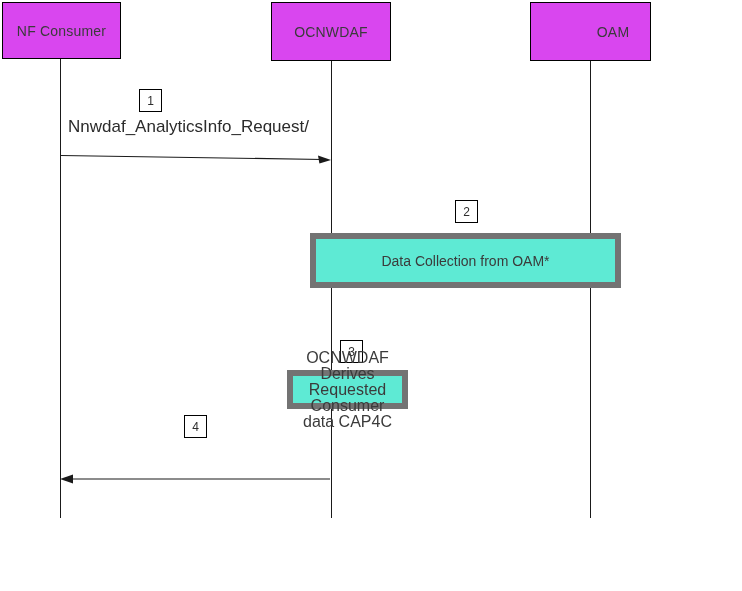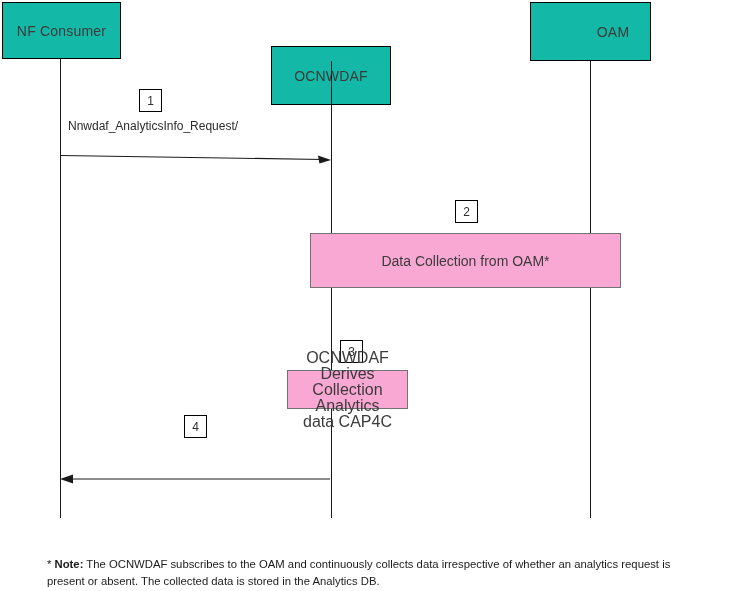--- a/index.html
+++ b/index.html
@@ -22,30 +22,30 @@
     top: 0;
     width: 742px;
     height: 591px;
   }
 
   
   .participant-box {
     position: absolute;
     box-sizing: border-box;
     border: 1px solid #000000;
-    background: #14b8a6;
+    background: #d946ef;
     display: flex;
     align-items: center;
     justify-content: center;
     font-size: 14px;
     color: #3b3b3b;
     letter-spacing: .2px;
   }
   #participant-0 { left: 2px;   top: 2px; width: 119px; height: 57px; }
-  #participant-1 { left: 271px; top: 2px; width: 120px; height: 59px; margin-top: 44px; }
+  #participant-1 { left: 271px; top: 2px; width: 120px; height: 59px; }
   #participant-2 { left: 530px; top: 2px; width: 121px; height: 59px; padding-left: 45px; }
 
   
   .lifeline {
     position: absolute;
     width: 1px;
     background: #1a1a1a;
   }
   #lifeline-0 { left: 60px;  top: 59px; height: 459px; }
   #lifeline-1 { left: 331px; top: 61px; height: 457px; }
@@ -66,35 +66,35 @@
     color: #2e2e2e;
   }
   #step-badge-1 { left: 139px; top: 89px; }
   #step-badge-2 { left: 455px; top: 200px; }
   #step-badge-3 { left: 340px; top: 340px; }
   #step-badge-4 { left: 184px; top: 415px; }
 
   
   .message-label {
     position: absolute;
-    font-size: 12px;
+    font-size: 17px;
     line-height: 15px;
     color: #2b2b2b;
     white-space: nowrap;
     text-align: center;
   }
   #message-label-1 { left: 68px; top: 119px; }
   #message-label-4 { left: 88px; top: 439px; }
 
   
   .activity-box {
     position: absolute;
     box-sizing: border-box;
-    border: 1px solid #737373;
-    background: #f9a8d4;
+    border: 6px solid #737373;
+    background: #5eead4;
     display: flex;
     align-items: center;
     justify-content: center;
     text-align: center;
     color: #3b3b3b;
   }
   #activity-box-data-collection {
     left: 310px; top: 233px; width: 311px; height: 55px;
     font-size: 14px;
   }
@@ -157,21 +157,21 @@
   <div class="activity-box" id="activity-box-data-collection">
     <span>Data Collection from OAM*</span>
   </div>
 
   <div class="step-badge" id="step-badge-3">
     <span>3</span>
   </div>
   <div class="activity-box" id="activity-box-derive">
     <div>
       <div>OCNWDAF Derives</div>
-      <div>Collection Analytics</div>
+      <div>Requested Consumer</div>
       <div>data CAP4C</div>
     </div>
   </div>
 
   <div class="step-badge" id="step-badge-4">
     <span>4</span>
   </div>
 
   <svg id="arrow-layer" viewBox="0 0 742 591" width="742" height="591" xmlns="http://www.w3.org/2000/svg">
 
@@ -179,18 +179,14 @@
       <line x1="61" y1="155.5" x2="323" y2="159.5" stroke="#1a1a1a" stroke-width="1.2"></line>
       <polygon points="331,160 318,155.6 319.4,163.6" fill="#1a1a1a"></polygon>
     </g>
 
     <g>
       <line x1="330" y1="479" x2="68" y2="479" stroke="#1a1a1a" stroke-width="1.2"></line>
       <polygon points="60,479 73,474.6 73,483.4" fill="#1a1a1a"></polygon>
     </g>
   </svg>
 
-  <div id="footnote">
-    <span>*</span>
-    <span class="note-strong">Note:</span><span> The OCNWDAF  subscribes to the OAM and continuously collects data irrespective of whether an analytics request is present or absent. The collected data is stored in the Analytics DB.</span>
-  </div>
 
 </div>
 
 </body></html>

